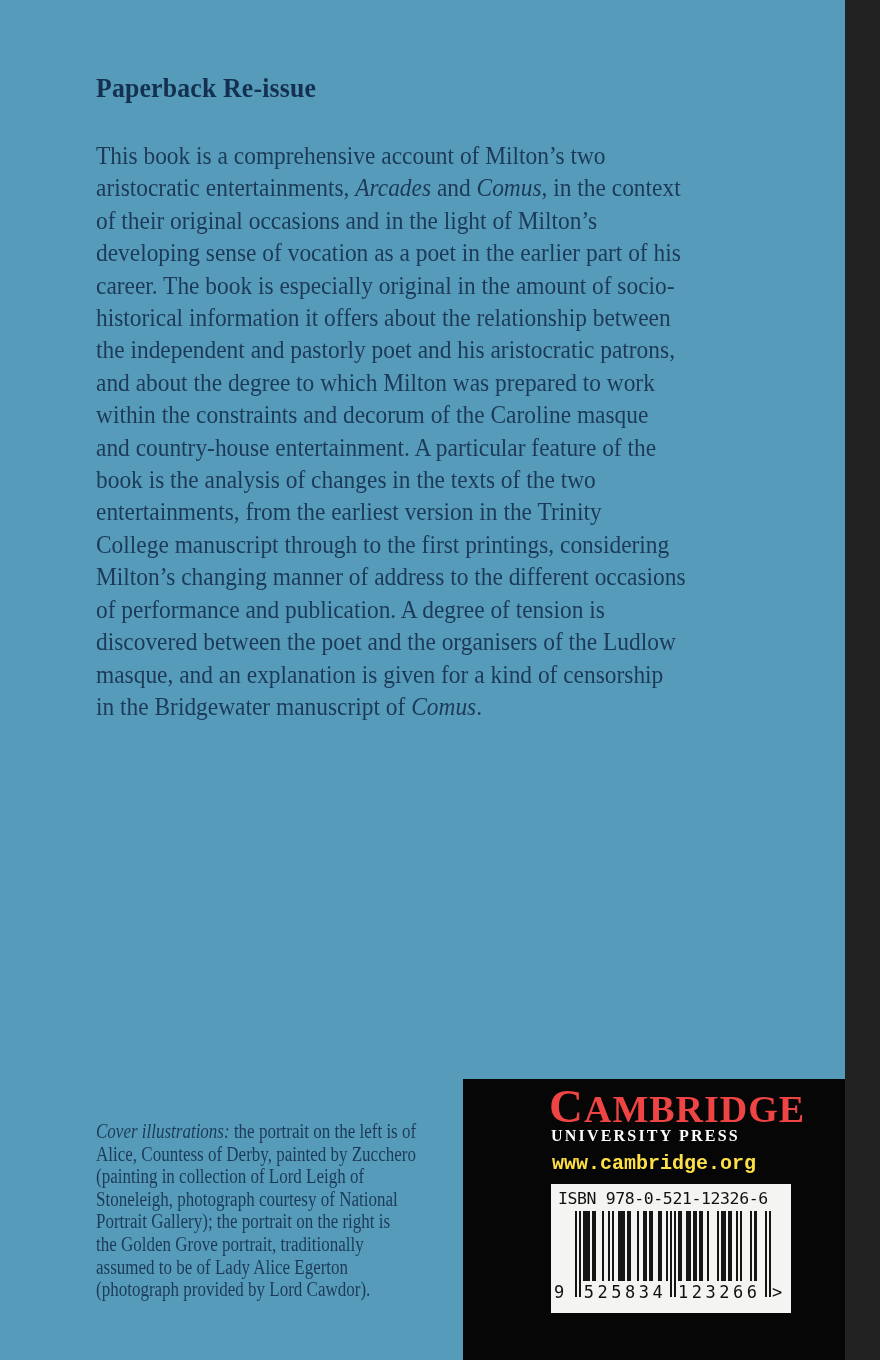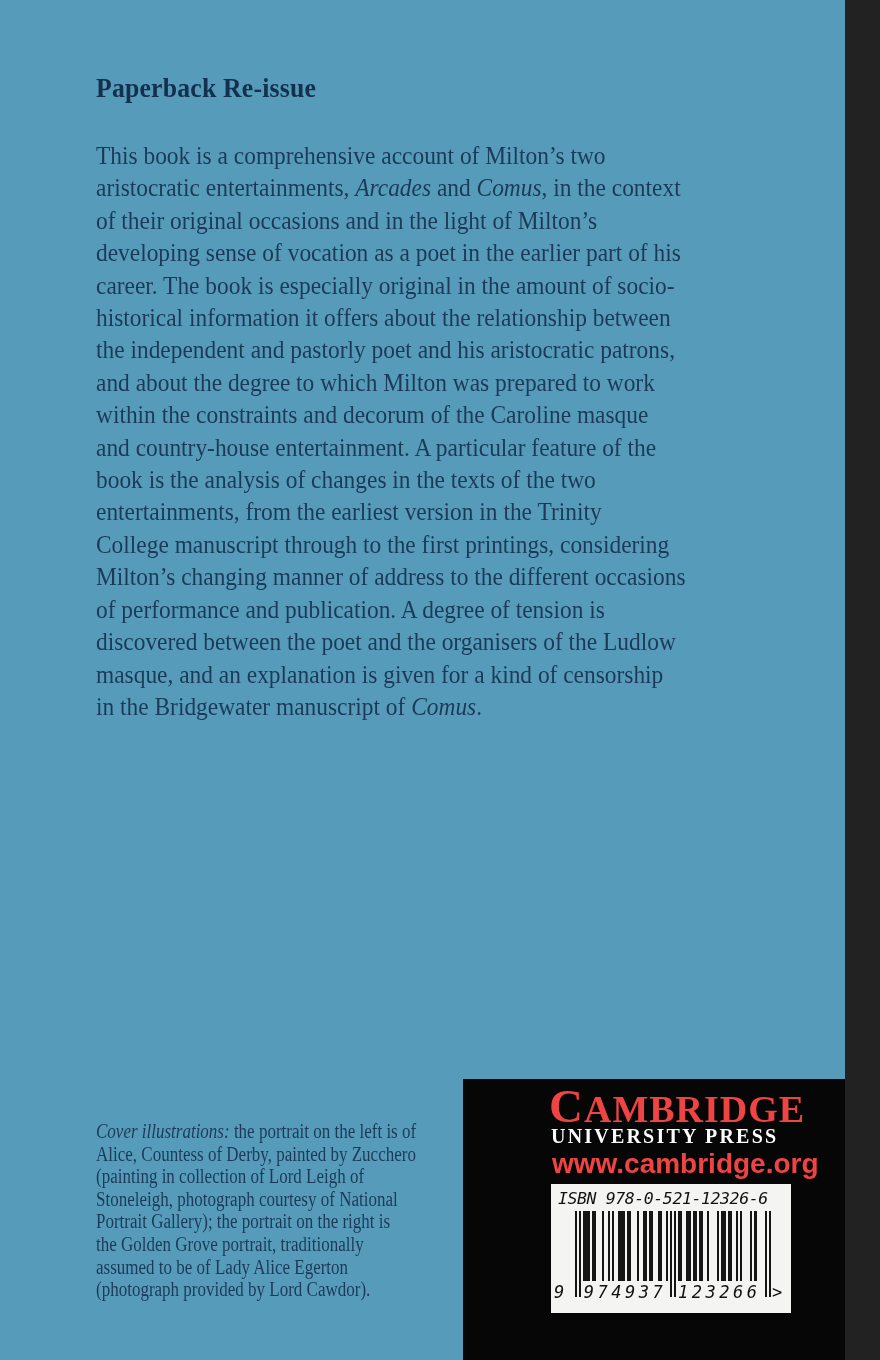--- a/index.html
+++ b/index.html
@@ -74,46 +74,45 @@
     white-space: nowrap;
   }
   .logo-name::first-letter { font-size: 47px; }
 
   .logo-sub {
     position: absolute;
     left: 88px;
     top: 45px;
     color: #FDFDFD;
     font-weight: bold;
-    font-size: 20px;
+    font-size: 16px;
     line-height: 24px;
     letter-spacing: 2.2px;
     white-space: nowrap;
   }
 
   .logo-url {
     position: absolute;
     left: 89px;
     top: 72px;
-    color: #ef4444;
-    font-family: Liberation Sans, sans-serif;
-    font-weight: bold;
-    font-size: 28px;
+    color: #fde047;
+    font-family: Liberation Mono, monospace;
+    font-weight: bold;
+    font-size: 20px;
     line-height: 26px;
     white-space: nowrap;
   }
 
   .bcbox {
     position: absolute;
     left: 88px;
     top: 105px;
     width: 240px;
     height: 129px;
     background: #F4F4F2;
-    font-style: italic;
   }
 
   .isbn {
     position: absolute;
     left: 7px;
     top: 5px;
     font-family: "DejaVu Sans Mono", monospace;
     font-size: 16.5px;
     letter-spacing: -0.4px;
     color: #111;
@@ -208,20 +207,20 @@
           <rect x="160.93" y="0" width="2.12" height="70"></rect>
           <rect x="165.05" y="0" width="2.12" height="70"></rect>
           <rect x="175.37" y="0" width="2.12" height="70"></rect>
           <rect x="179.49" y="0" width="2.12" height="70"></rect>
           <rect x="189.81" y="0" width="2.12" height="86"></rect>
           <rect x="193.94" y="0" width="2.12" height="86"></rect>
         </svg>
 
       <div class="bcdigit d9">9</div>
 
-      <div class="bcdigit g1">974937</div>
+      <div class="bcdigit g1">525834</div>
 
       <div class="bcdigit g2">123266</div>
 
       <div class="bcdigit term">&gt;</div>
     </div>
   </div>
 </div>
 
 </body></html>

